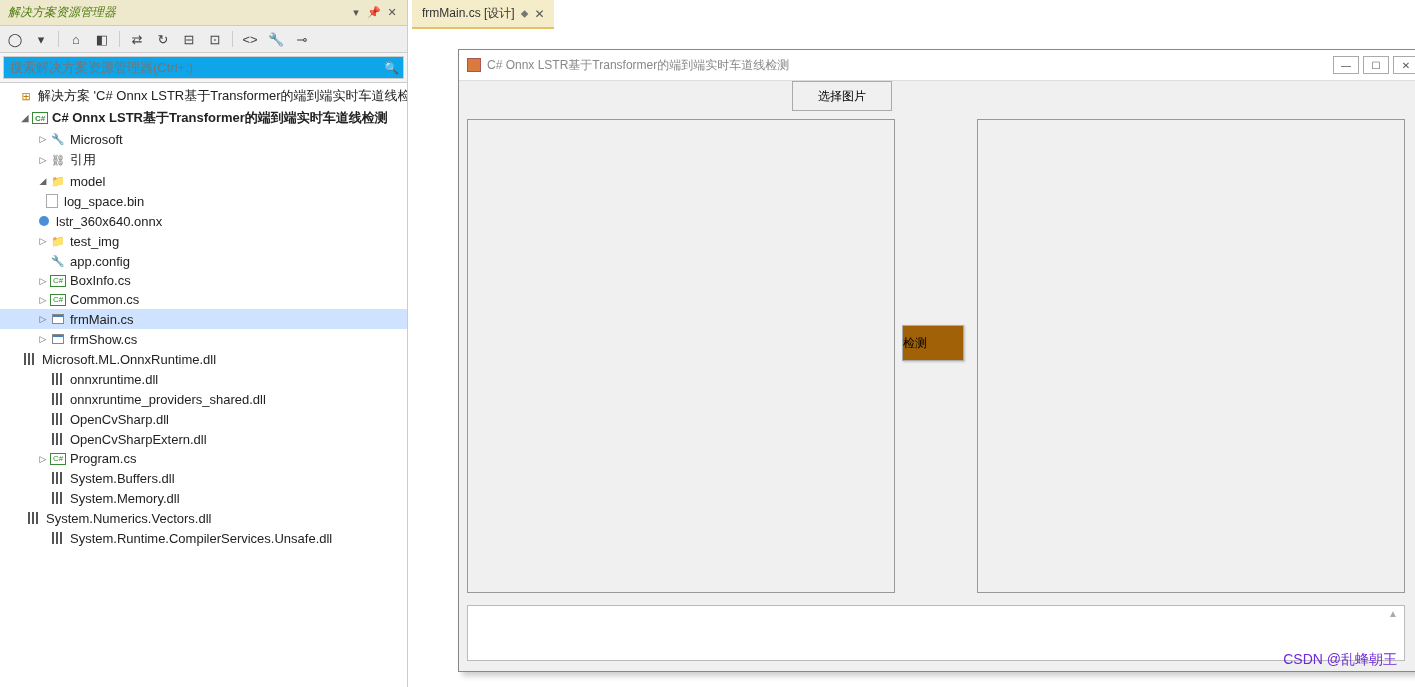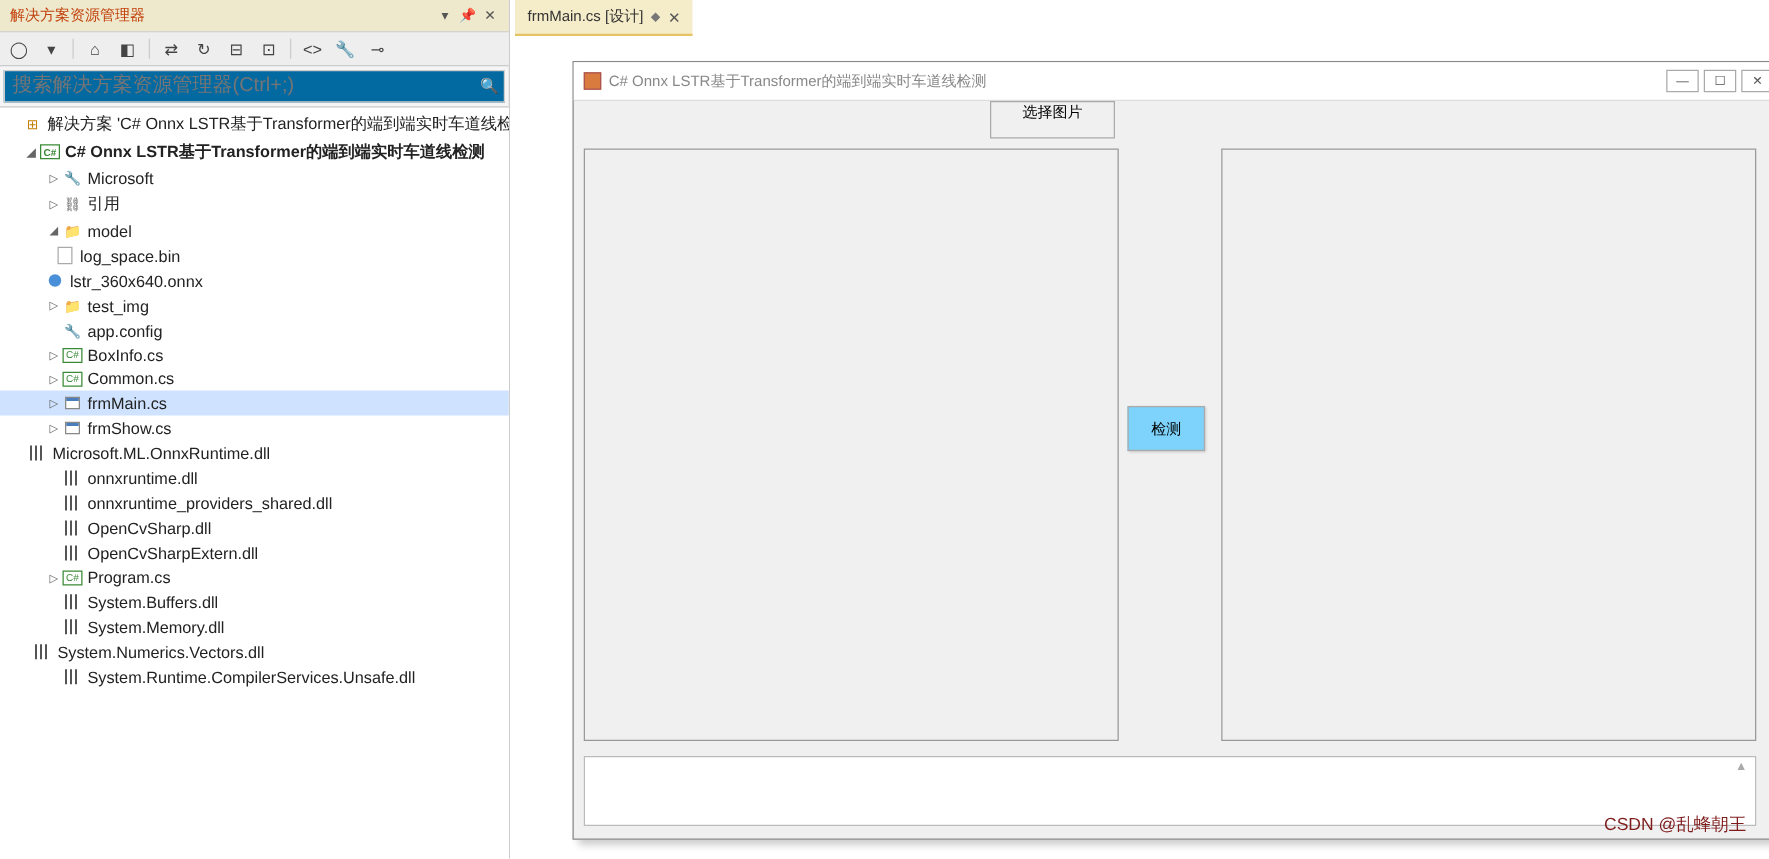--- a/index.html
+++ b/index.html
@@ -1,30 +1,30 @@
 <!DOCTYPE html>
 <html><head>
 <meta charset="utf-8">
 <style>
 * { box-sizing: border-box; margin: 0; padding: 0; font-family: "Microsoft YaHei", "Segoe UI", sans-serif; }
 body { background: #fff; width: 1415px; height: 687px; overflow: hidden; display: flex; font-size: 12px; }
 
 
 .solution-panel { width: 408px; height: 100%; border-right: 1px solid #ccc; display: flex; flex-direction: column; background: #f5f5f5; }
 .panel-header { background: #eee8cd; padding: 4px 8px; display: flex; align-items: center; justify-content: space-between; border-bottom: 1px solid #ccc; }
-.panel-title { font-size: 12px; color: #c2410c; }
+.panel-title { font-size: 12px; color: #4d7c0f; font-style: italic; }
 .panel-header-icons { display: flex; gap: 4px; }
 .hdr-icon { width: 14px; height: 14px; display: flex; align-items: center; justify-content: center; cursor: pointer; font-size: 11px; color: #555; }
 
 .toolbar { background: #eee; padding: 4px 6px; display: flex; gap: 8px; align-items: center; border-bottom: 1px solid #ccc; }
 .tb-icon { width: 18px; height: 18px; display: flex; align-items: center; justify-content: center; cursor: pointer; color: #444; font-size: 13px; }
 .tb-sep { width: 1px; height: 16px; background: #ccc; }
 
 .search-row { padding: 3px; border-bottom: 1px solid #ccc; position: relative; }
-.search-input { width: 100%; padding: 3px 22px 3px 6px; border: 1px solid #ccc; font-size: 16px; background: #0369a1; }
+.search-input { width: 100%; padding: 3px 22px 3px 6px; border: 1px solid #ccc; font-size: 13px; background: #0ea5e9; }
 .search-icon { position: absolute; right: 8px; top: 50%; transform: translateY(-50%); color: #888; font-size: 12px; }
 
 .tree { flex: 1; background: #fff; overflow: auto; padding: 2px 0; }
 .tree-item { display: flex; align-items: center; padding: 2px 4px; cursor: pointer; white-space: nowrap; font-size: 13px; color: #222; }
 .tree-item.selected { background: #cfe2ff; }
 .tree-item.bold { font-weight: bold; }
 .tw { width: 14px; height: 14px; display: flex; align-items: center; justify-content: center; font-size: 9px; color: #666; cursor: pointer; flex-shrink: 0; }
 .ticon { width: 16px; height: 16px; display: flex; align-items: center; justify-content: center; margin-right: 4px; flex-shrink: 0; font-size: 11px; }
 .ic-solution { color: #c27e00; }
 .ic-project { border: 1px solid #388a34; color: #388a34; font-size: 8px; padding: 0 1px; height: 12px; }
@@ -48,28 +48,28 @@
 .design-surface { flex: 1; background: #fff; padding: 20px; overflow: auto; position: relative; }
 .form-window { width: 970px; background: #f0f0f0; border: 1px solid #888; box-shadow: 4px 4px 6px rgba(0,0,0,0.2); position: relative; margin-left: 30px; }
 .form-titlebar { background: #fff; padding: 6px 8px; display: flex; align-items: center; justify-content: space-between; border-bottom: 1px solid #ddd; }
 .form-title-left { display: flex; align-items: center; gap: 6px; }
 .form-icon { width: 14px; height: 14px; background: #d97b3e; border: 1px solid #a55; }
 .form-title-text { font-size: 12px; color: #888; }
 .form-title-btns { display: flex; gap: 4px; }
 .wbtn { width: 26px; height: 18px; border: 1px solid #aaa; background: #fff; display: flex; align-items: center; justify-content: center; font-size: 10px; color: #555; cursor: pointer; }
 
 .form-body { padding: 18px; height: 590px; position: relative; }
-.btn-select { position: absolute; top: 0px; left: 333px; width: 100px; height: 30px; background: #f0f0f0; border: 1px solid #aaa; display: flex; align-items: flex-start; justify-content: center; font-size: 12px; cursor: pointer; }
-.btn-detect { position: absolute; top: 244px; left: 443px; width: 62px; height: 36px; background: #7dd3fc; border: 1px solid #aaa; display: flex; align-items: center; justify-content: center; font-size: 12px; cursor: pointer; box-shadow: 1px 1px 2px rgba(0,0,0,0.2); }
+.btn-select { position: absolute; top: 0px; left: 333px; width: 100px; height: 30px; background: #f0f0f0; border: 1px solid #aaa; display: flex; align-items: center; justify-content: center; font-size: 12px; cursor: pointer; }
+.btn-detect { position: absolute; top: 244px; left: 443px; width: 62px; height: 36px; background: #a16207; border: 1px solid #aaa; display: flex; align-items: center; font-size: 12px; cursor: pointer; box-shadow: 1px 1px 2px rgba(0,0,0,0.2); }
 .panel-box { position: absolute; background: #f0f0f0; border: 1px solid #999; }
 .p1 { top: 38px; left: 8px; width: 428px; height: 474px; }
 .p2 { top: 38px; left: 518px; width: 428px; height: 474px; }
 .p3 { top: 524px; left: 8px; width: 938px; height: 56px; border: 1px solid #bbb; background: #fff; }
 .scroll-stub { position: absolute; right: 2px; top: 2px; width: 14px; height: 14px; color: #aaa; font-size: 10px; }
-.watermark { position: absolute; bottom: 18px; right: 18px; color: #7f1d1d; font-size: 14px; pointer-events: none; }
+.watermark { position: absolute; bottom: 18px; right: 18px; color: #6d28d9; font-size: 14px; pointer-events: none; }
 </style>
 </head>
 <body>
 
 <div class="solution-panel">
   <div class="panel-header">
     <span class="panel-title">解决方案资源管理器</span>
     <div class="panel-header-icons">
       <span class="hdr-icon">▾</span>
       <span class="hdr-icon">📌</span>

